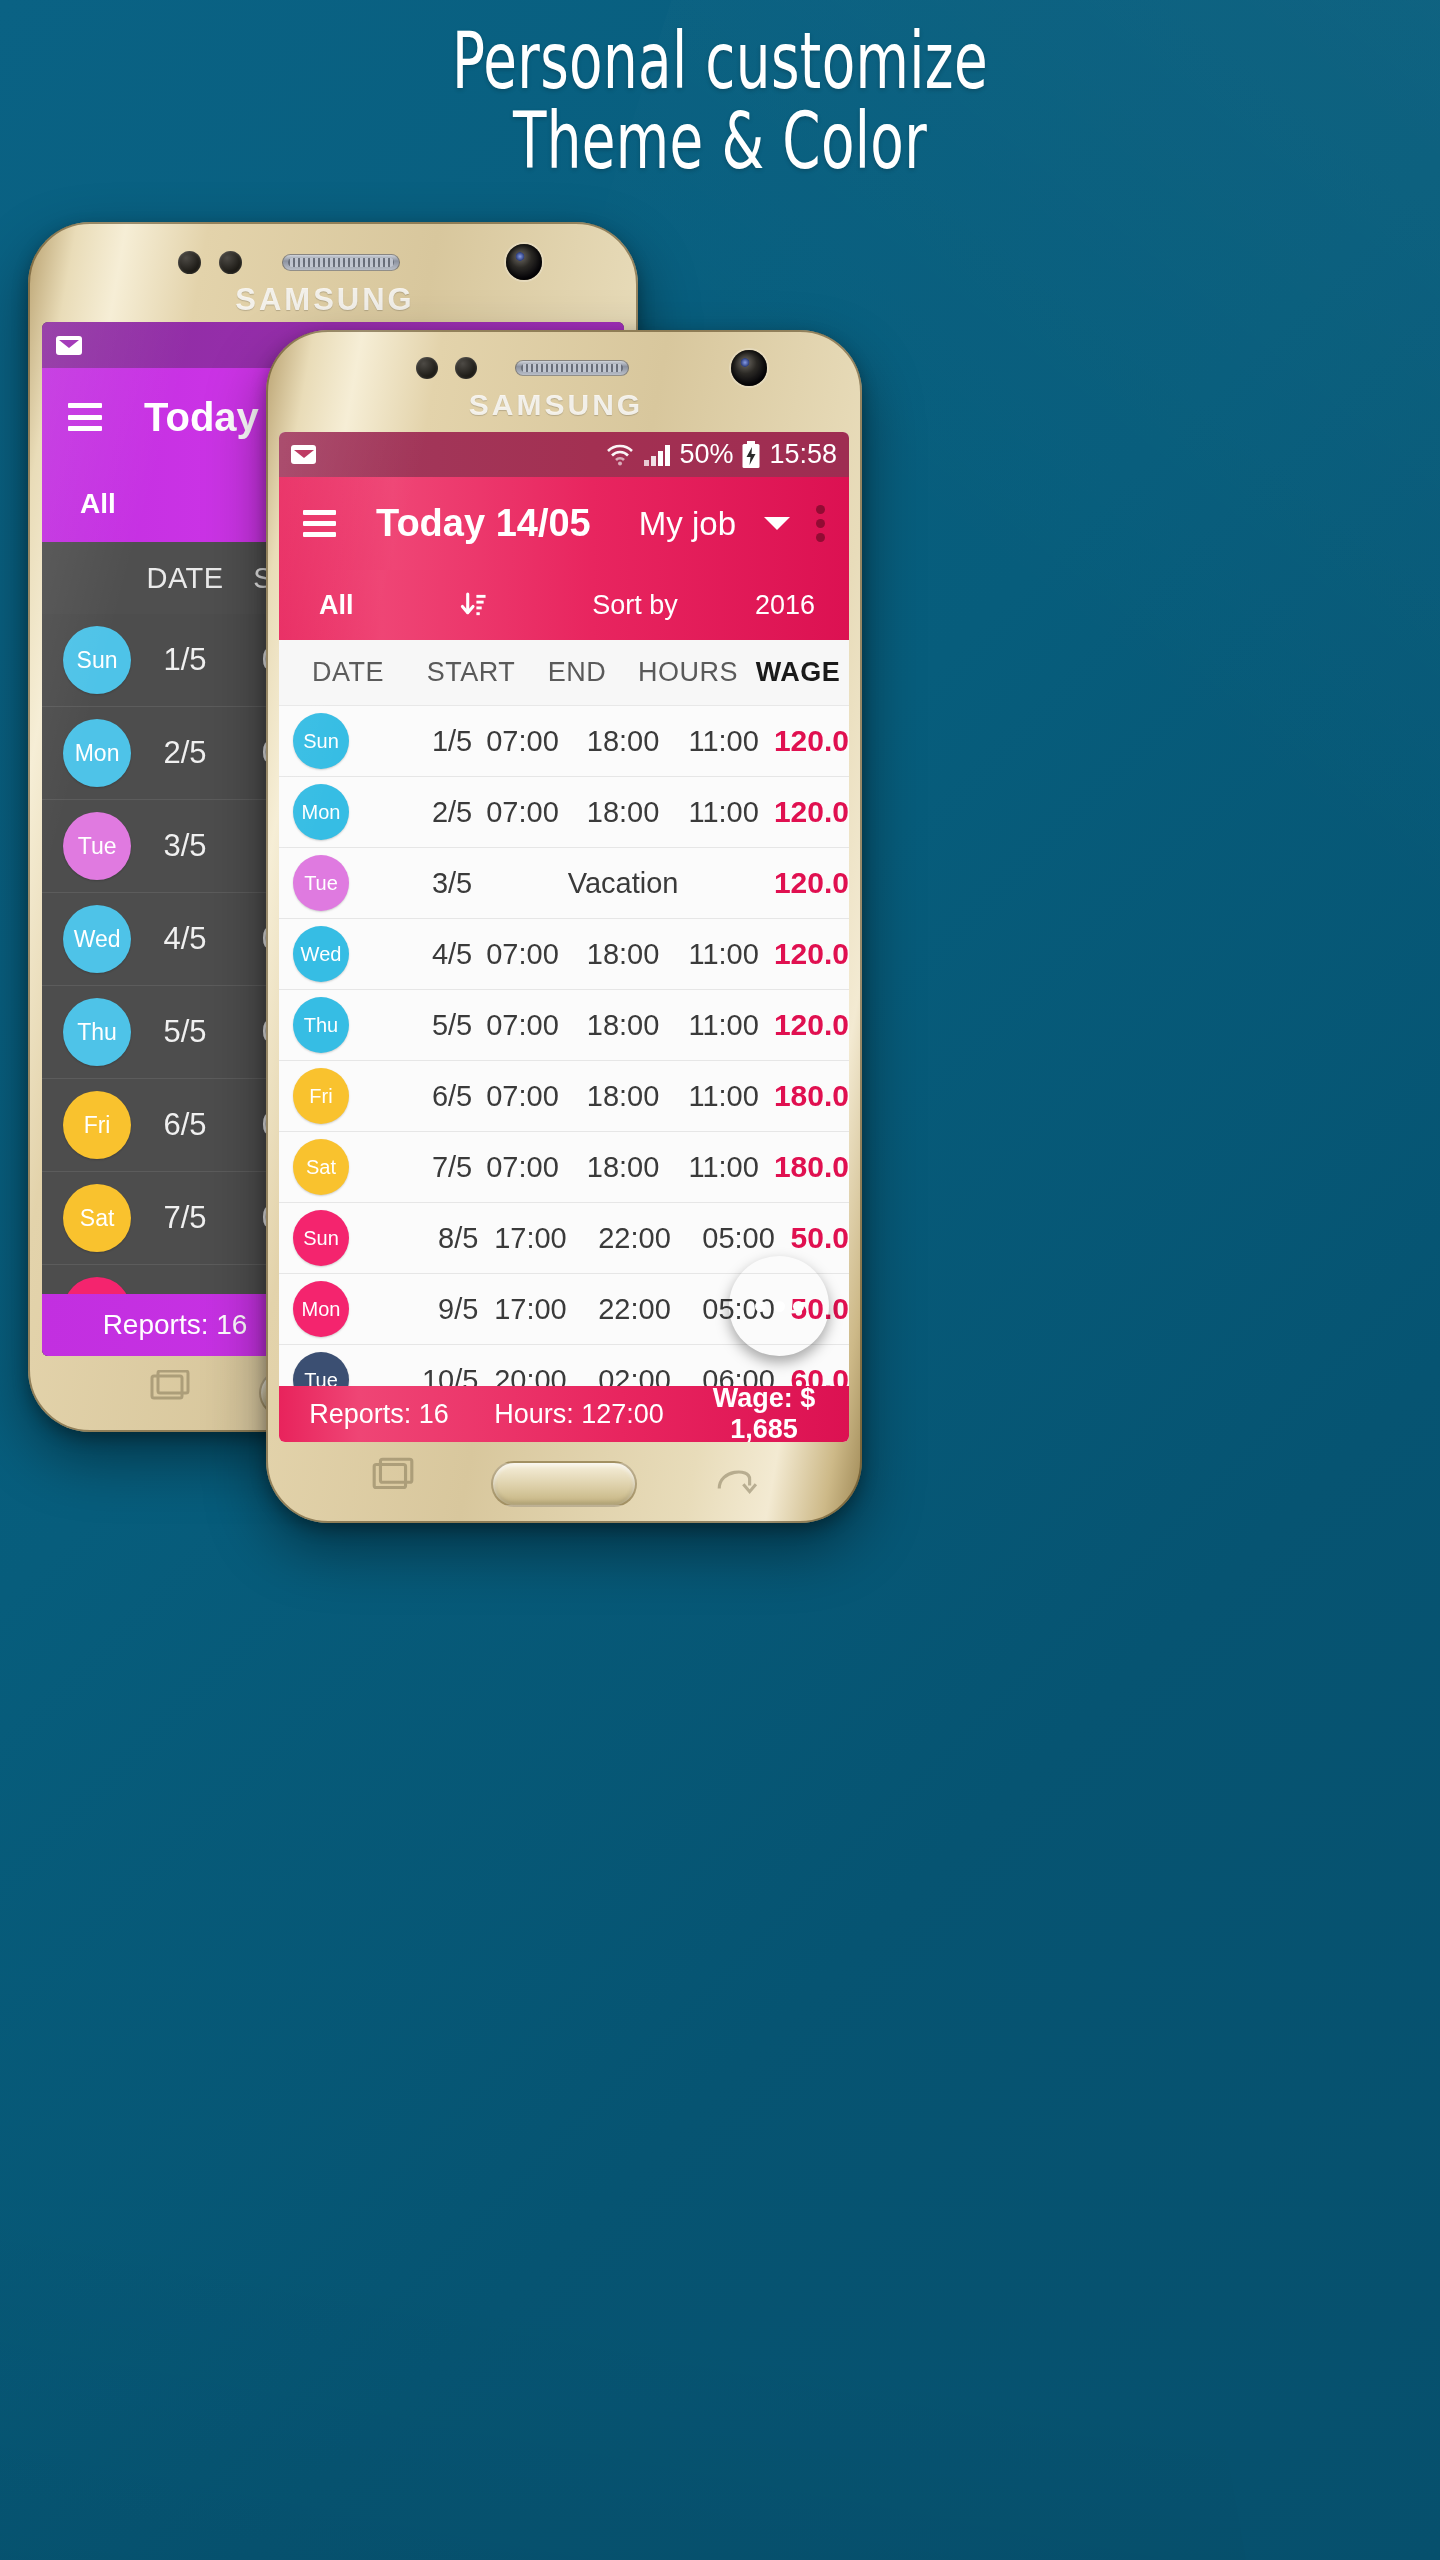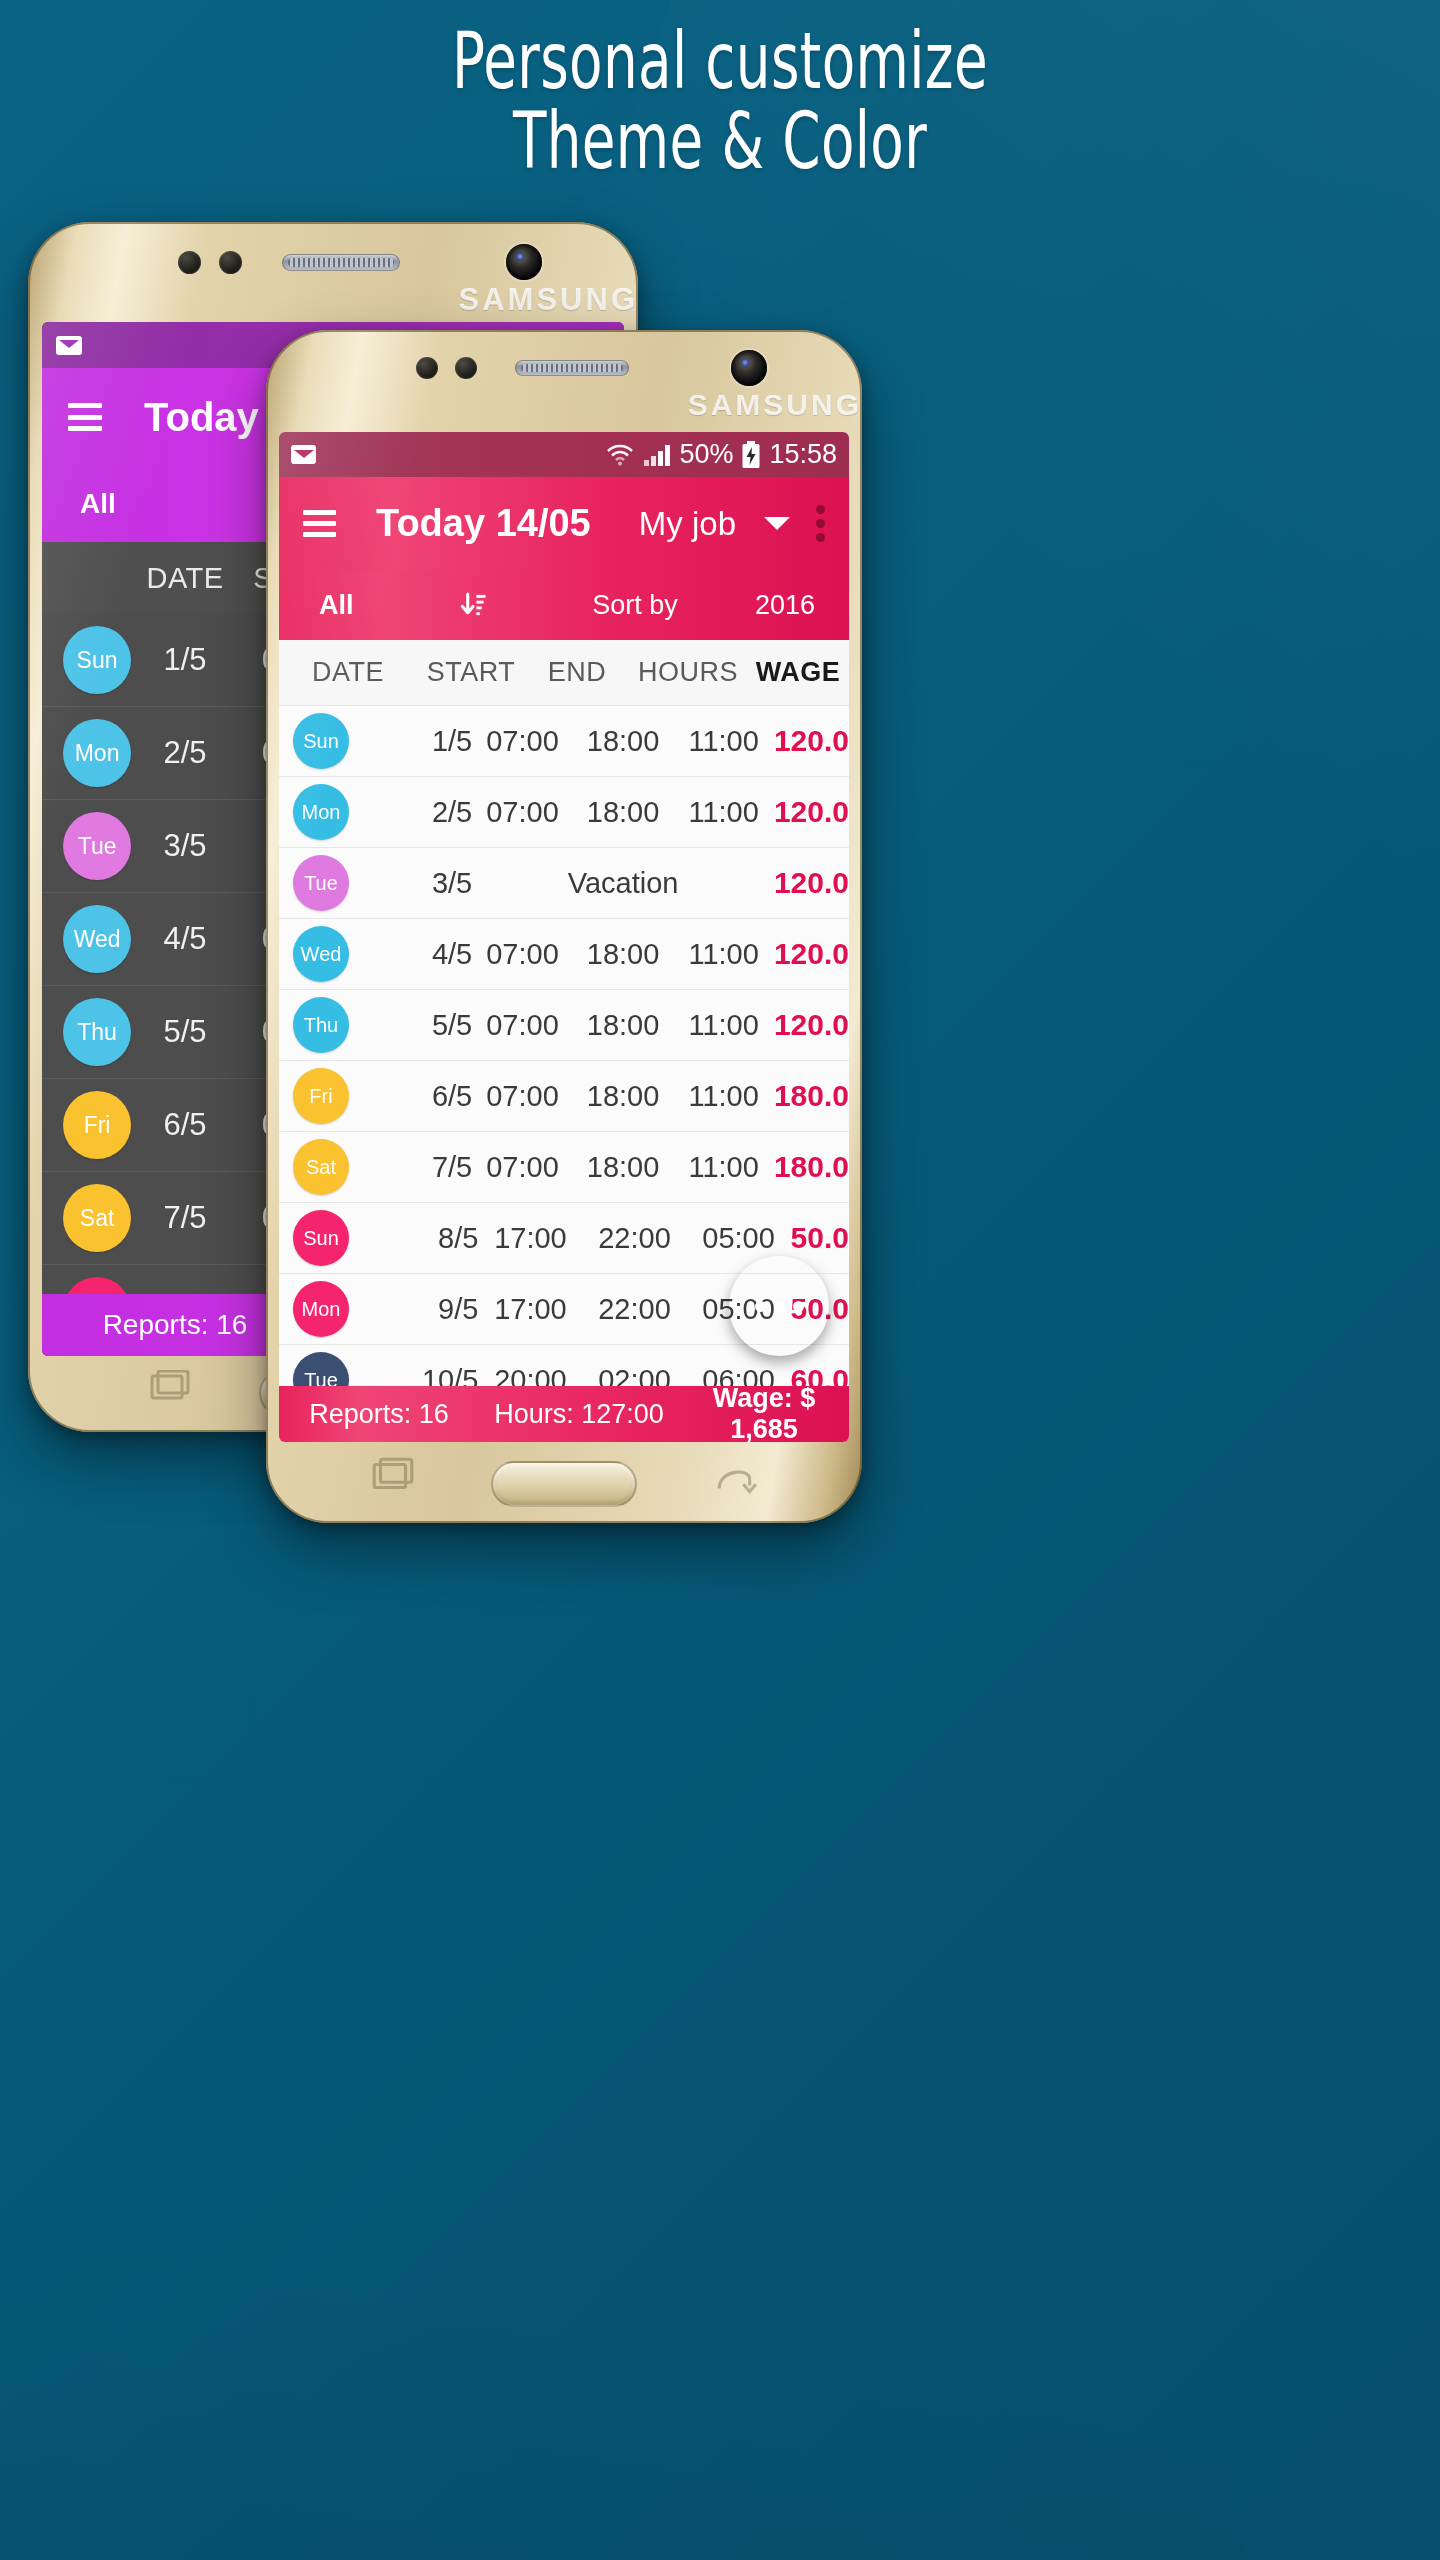--- a/index.html
+++ b/index.html
@@ -73,22 +73,22 @@
     pointer-events: none;
   }
   .phone-inner {
     position: absolute;
     background: #f2f2f2;
     overflow: hidden;
   }
 
   .brand {
     position: absolute;
-    left: 0; right: 0;
-    text-align: right;
+    left: 0; right: 16px;
+    text-align: center;
     font-family: "Liberation Sans", sans-serif;
     font-weight: 700;
     color: rgba(255,255,255,0.82);
     letter-spacing: 3px;
     text-shadow: 0 1px 1px rgba(0,0,0,0.18);
   }
 
   .sensors { position: absolute; display: flex; align-items: center; }
   .dot-sensor {
     border-radius: 50%;

